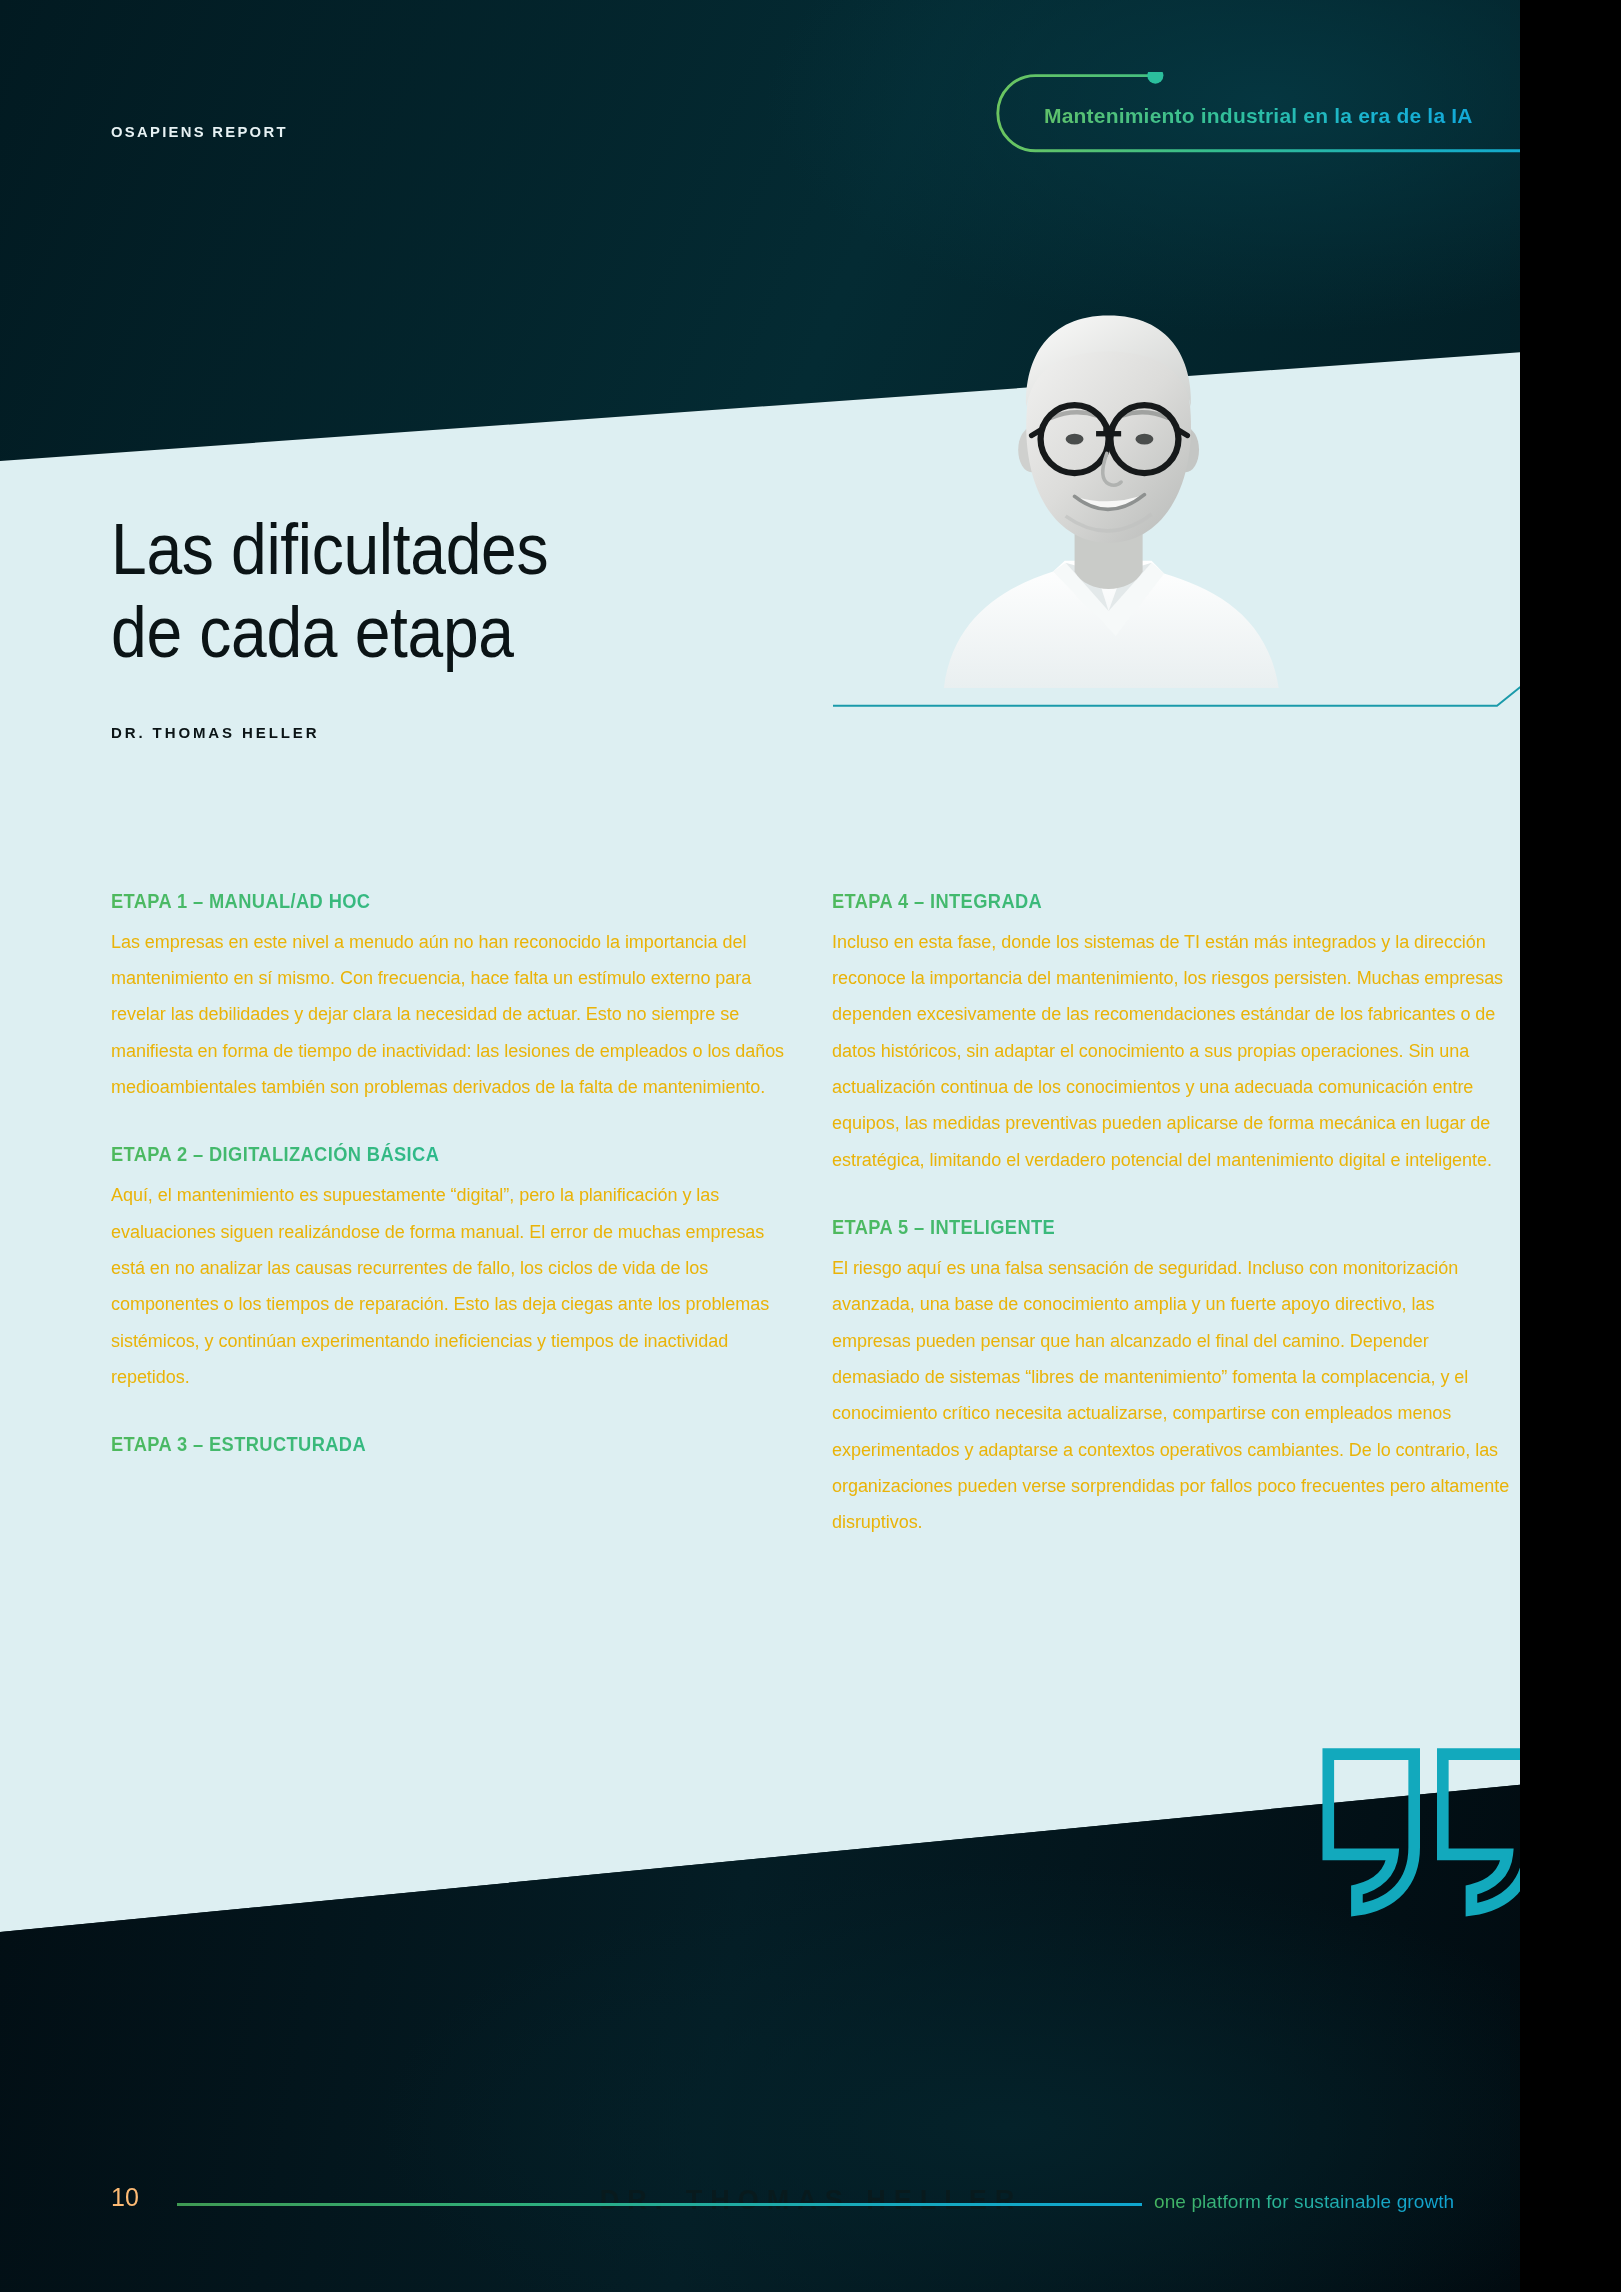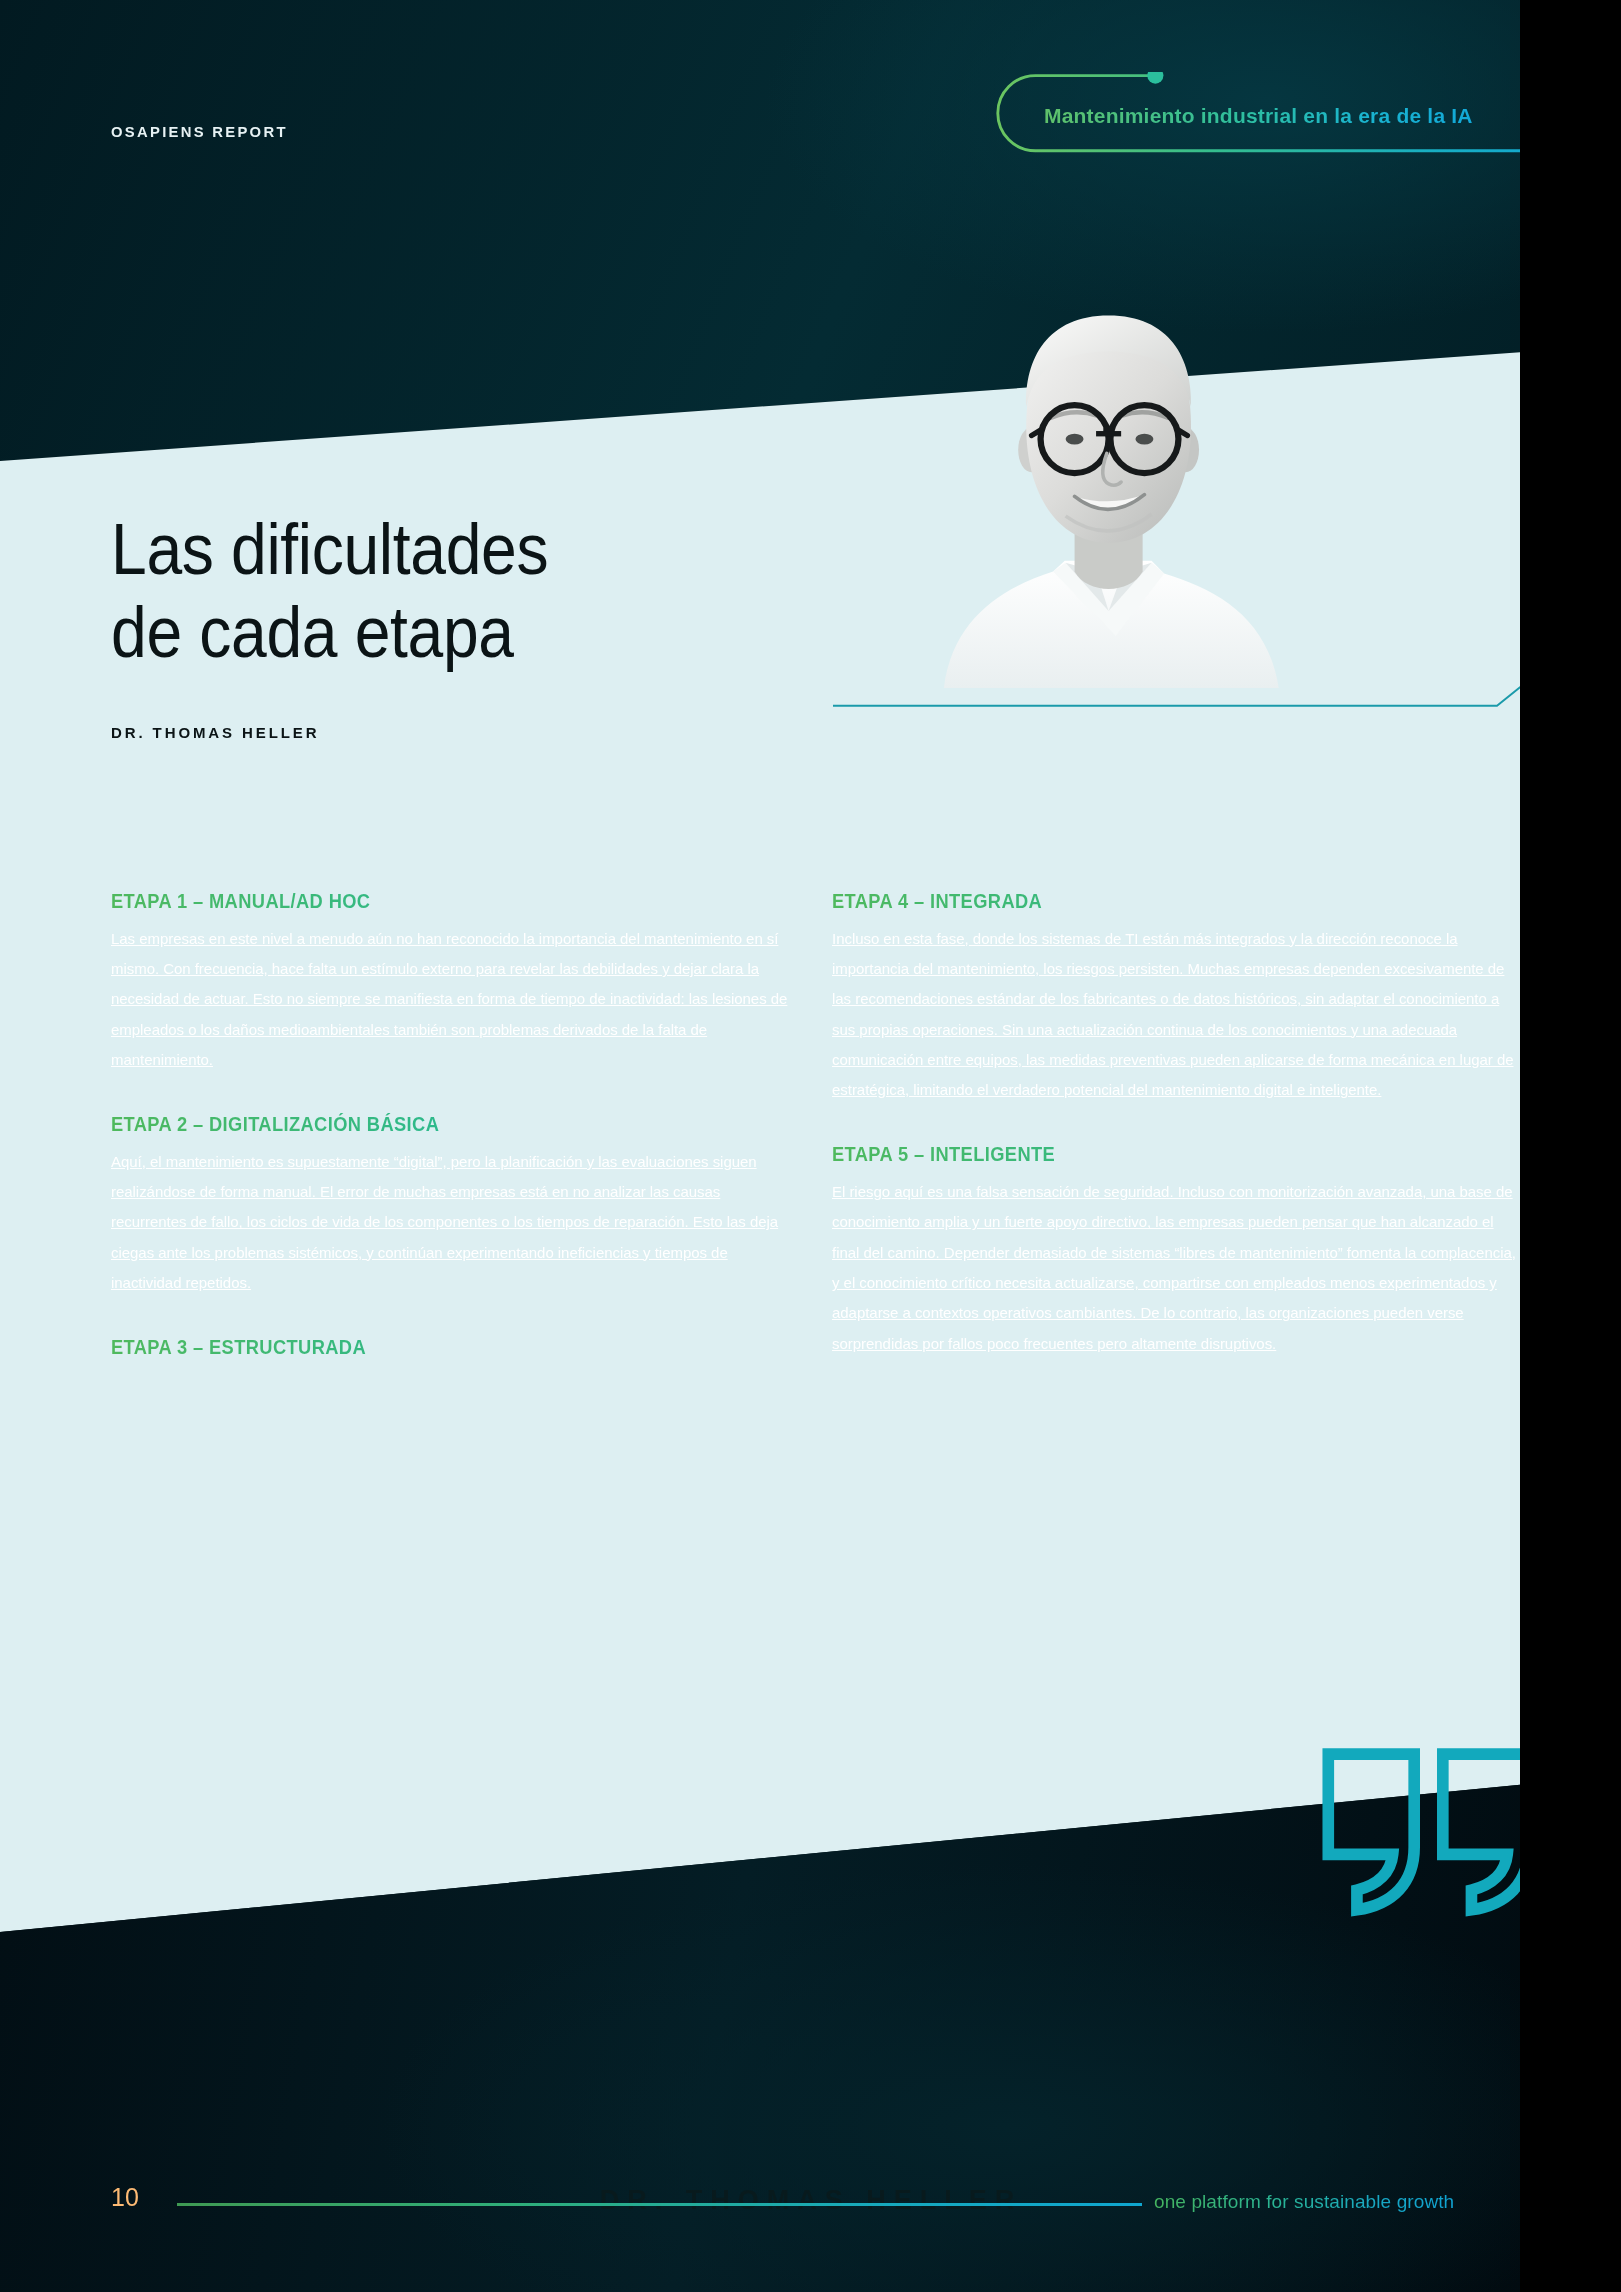--- a/index.html
+++ b/index.html
@@ -129,26 +129,25 @@
     background: linear-gradient(90deg, #4fb95d 0%, #2bb98f 55%, #14a9b8 100%);
     -webkit-background-clip: text;
     background-clip: text;
     color: transparent;
     white-space: nowrap;
     font-family: "Liberation Sans Narrow", "Liberation Sans", sans-serif;
     transform: scaleX(0.93);
     transform-origin: left center;
   }
   .sec-body {
-    font-size: 15px;
+    font-size: 18px;
     line-height: 2.02;
-    color: #ffffff;
+    color: #eab308;
     margin: 0;
     letter-spacing: -0.04px;
-    text-decoration: underline;
   }
 
   
   .quote-mark {
     position: absolute;
     left: 1321px; top: 1747px;
     width: 215px; height: 170px;
   }
 
   

